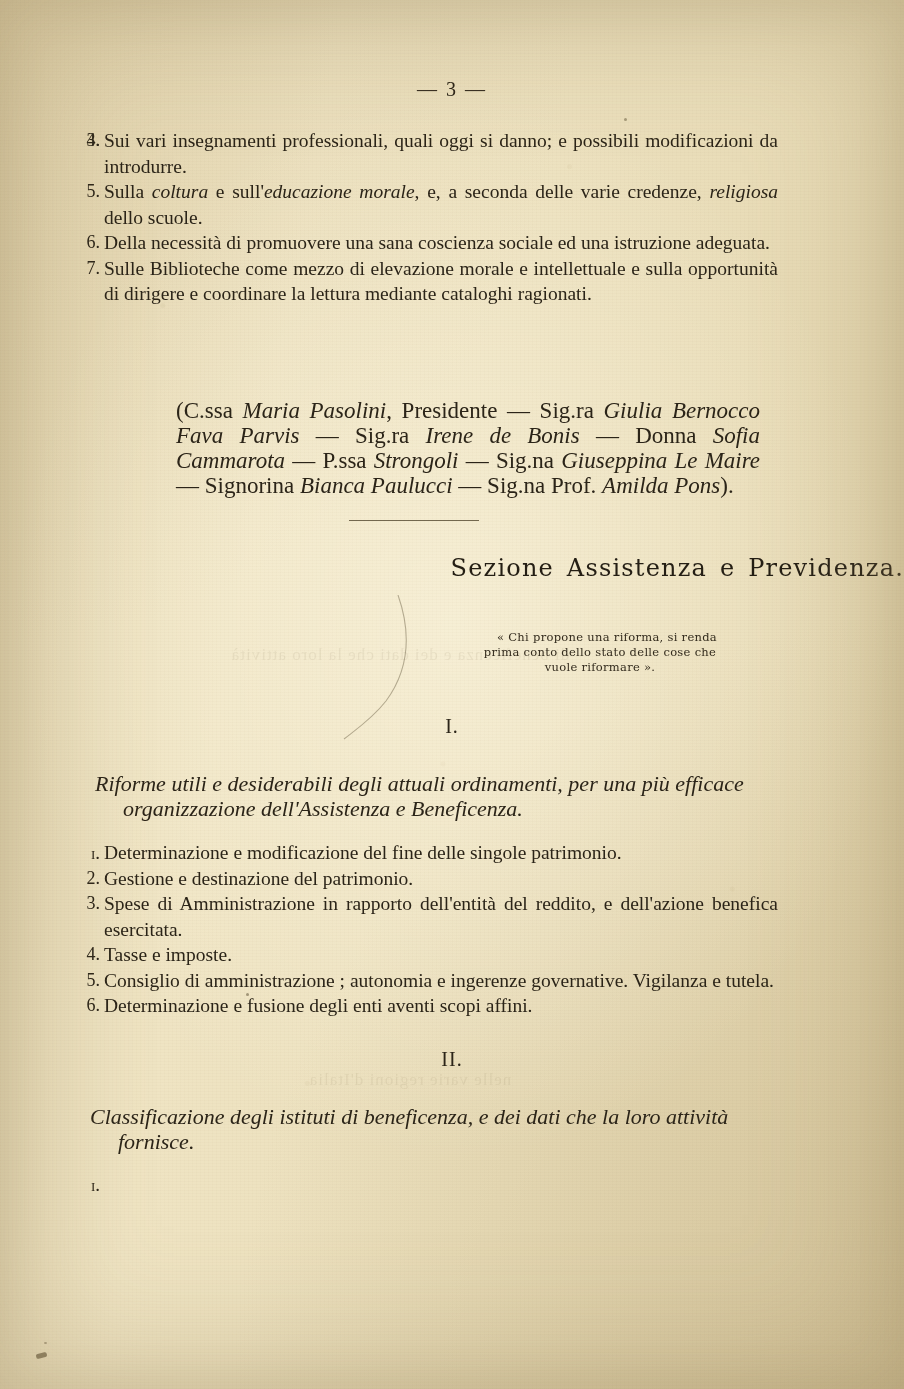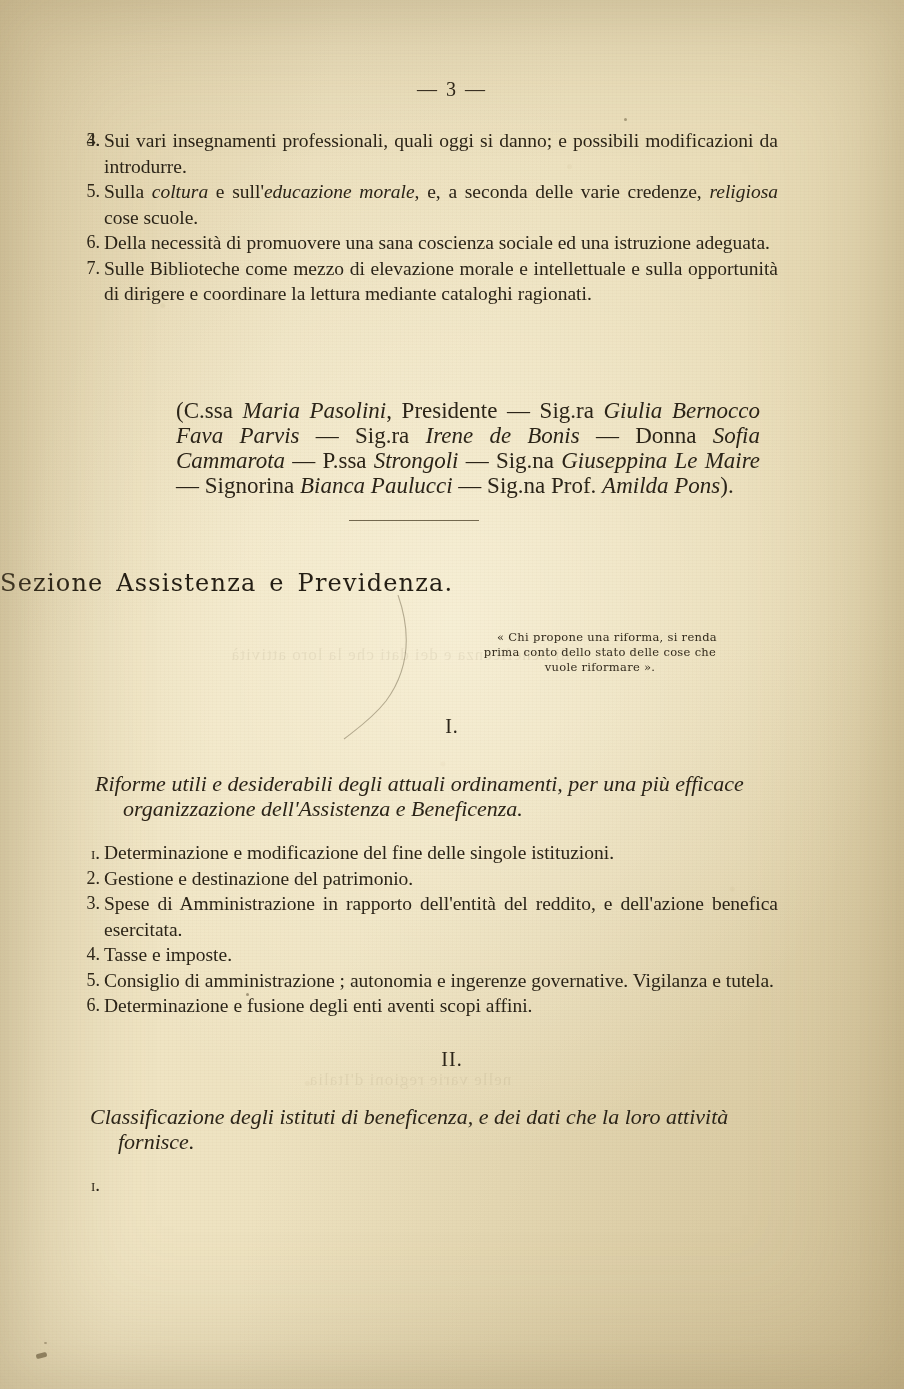--- a/index.html
+++ b/index.html
@@ -132,24 +132,24 @@
     left: 349px;
     width: 130px;
     height: 0;
     border-top: 1.3px solid #5c5138;
     opacity: .85;
   }
 
   
   .section-heading {
     position: absolute;
-    top: 569px;
-    left: 0;
-    width: 904px;
-    text-align: left;
+    top: 554px;
+    left: 0;
+    width: 904px;
+    text-align: right;
     font-family: "DejaVu Serif", "Liberation Serif", serif;
     font-size: 24px;
     letter-spacing: 1.2px;
     word-spacing: 4px;
     color: #241e14;
   }
 
   
   .epigraph {
     position: absolute;
@@ -229,21 +229,21 @@
   <div class="showthrough" style="top:640px;left:120px;width:560px;">di beneficenza e dei dati che la loro attività</div>
   <div class="showthrough" style="top:1065px;left:130px;width:560px;">nelle varie regioni d'Italia</div>
 
   <div class="content">
 
     <div class="folio">— 3 —</div>
 
     <ol class="nlist list-top">
         <li><span class="num">3.</span></li>
         <li><span class="num">4.</span><span><span>Sui vari insegnamenti professionali, quali oggi si danno; e possibili modificazioni da introdurre.</span></span></li>
-        <li><span class="num">5.</span><span><span>Sulla </span><i>coltura</i><span> e sull'</span><i>educazione morale</i><span>, e, a seconda delle varie credenze, </span><i>religiosa</i><span> cose scuole.</span></span></li>
+        <li><span class="num">5.</span><span><span>Sulla </span><i>coltura</i><span> e sull'</span><i>educazione morale</i><span>, e, a seconda delle varie credenze, </span><i>religiosa</i><span> dello scuole.</span></span></li>
         <li><span class="num">6.</span><span><span>Della necessità di promuovere una sana coscienza sociale ed una istruzione adeguata.</span></span></li>
         <li><span class="num">7.</span><span><span>Sulle Biblioteche come mezzo di elevazione morale e intellettuale e sulla opportunità di dirigere e coordinare la lettura mediante cataloghi ragionati.</span></span></li>
       </ol>
 
     <div class="signatories"><span>(C.ssa </span><i>Maria Pasolini</i><span>, Presidente — Sig.ra </span><i>Giulia Bernocco Fava Parvis</i><span> — Sig.ra </span><i>Irene de Bonis</i><span> — Donna </span><i>Sofia Cammarota</i><span> — P.ssa </span><i>Strongoli</i><span> — Sig.na </span><i>Giuseppina Le Maire</i><span> — Signorina </span><i>Bianca Paulucci</i><span> — Sig.na Prof. </span><i>Amilda Pons</i><span>).</span></div>
 
     <div class="rule"></div>
 
     <div class="section-heading">Sezione Assistenza e Previdenza.</div>
 
@@ -254,21 +254,21 @@
     </div>
 
     <div class="roman roman-1">I.</div>
 
     <div class="subtitle sub-1">
       <span>Riforme utili e desiderabili degli attuali ordinamenti, per una più efficace</span>
       <span class="cont">organizzazione dell'Assistenza e Beneficenza.</span>
     </div>
 
     <ol class="nlist list-mid">
-        <li><span class="num rom">i.</span><span>Determinazione e modificazione del fine delle singole istituzioni.</span></li>
+        <li><span class="num rom">i.</span><span>Determinazione e modificazione del fine delle singole patrimonio.</span></li>
         <li><span class="num">2.</span><span>Gestione e destinazione del patrimonio.</span></li>
         <li><span class="num">3.</span><span>Spese di Amministrazione in rapporto dell'entità del reddito, e dell'azione benefica esercitata.</span></li>
         <li><span class="num">4.</span><span>Tasse e imposte.</span></li>
         <li><span class="num">5.</span><span>Consiglio di amministrazione ; autonomia e ingerenze governative. Vigilanza e tutela.</span></li>
         <li><span class="num">6.</span><span>Determinazione e fusione degli enti aventi scopi affini.</span></li>
       </ol>
 
     <div class="roman roman-2">II.</div>
 
     <div class="subtitle sub-2">

